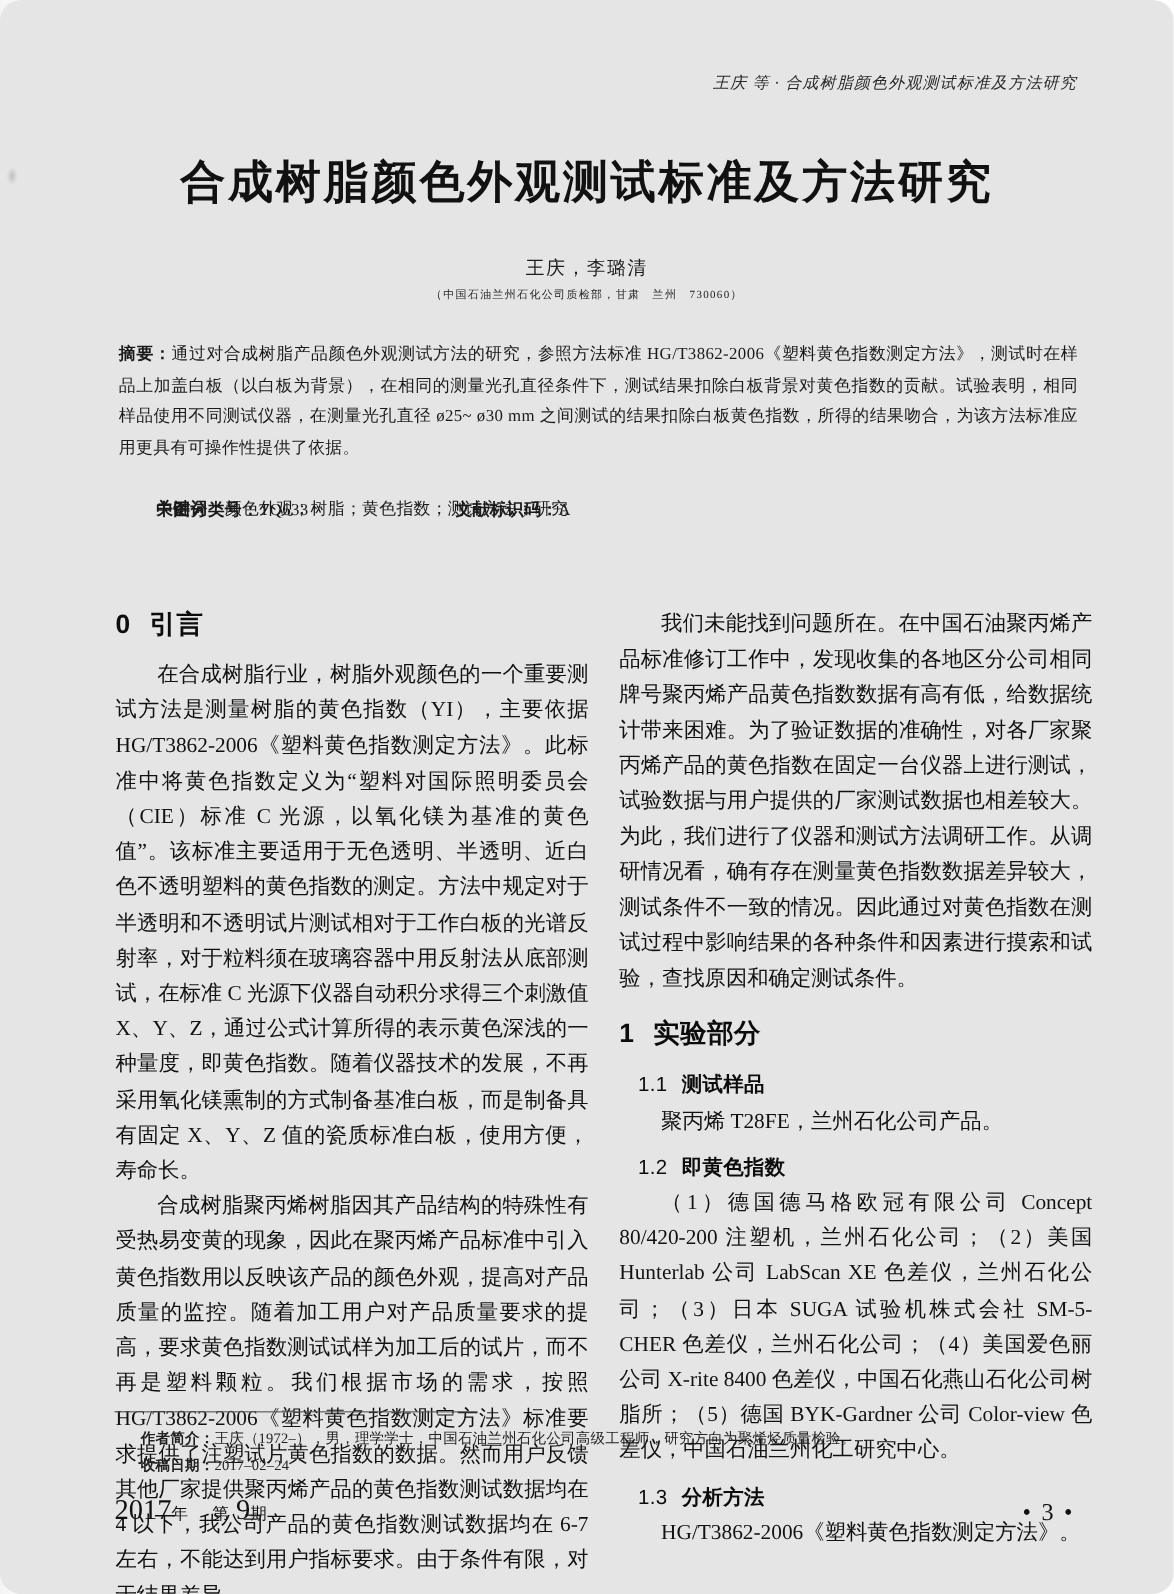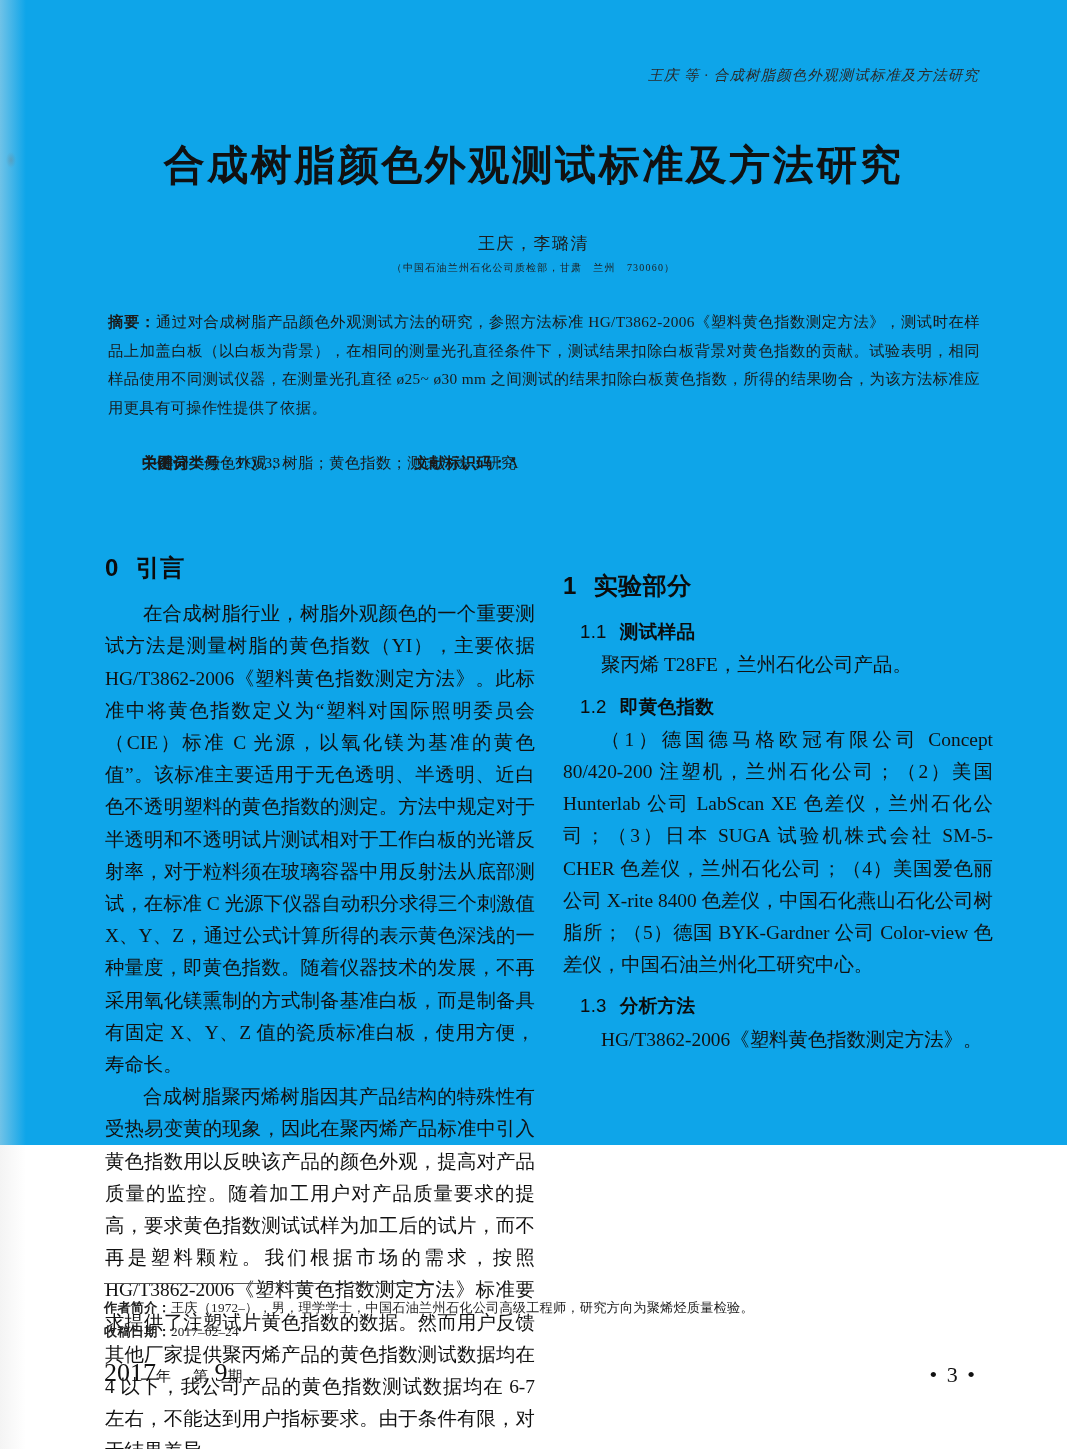--- a/index.html
+++ b/index.html
@@ -13,22 +13,23 @@
     font-family: "Liberation Serif", "DejaVu Serif", serif;
     color: #000000;
     position: relative;
     overflow: hidden;
   }
 
   .page {
     position: absolute;
     left: 0; top: 0;
     width: 1067px;
-    height: 1145px;
-    background: #0ea5e9;
+    height: 1449px;
+    background: #e5e5e5;
+    border-radius: 19px;
   }
 
   
   .scan-artifact {
     position: absolute;
     left: 6px;
     top: 152px;
     width: 10px;
     height: 16px;
     background: radial-gradient(ellipse at center, rgba(120,120,120,0.35) 0%, rgba(255,255,255,0) 72%);
@@ -199,20 +200,21 @@
     top: 1296px;
     width: 880px;
     font-size: 13.2px;
     line-height: 24px;
     color: #222;
     letter-spacing: 0.2px;
   }
   .footnote .lead {
     font-family: "Liberation Sans", "DejaVu Sans", sans-serif;
     font-weight: bold;
+    margin-left: 24px;
   }
 
   
   .footer-left {
     position: absolute;
     left: 104px;
     top: 1358px;
     font-size: 26px;
     color: #111;
     white-space: nowrap;
@@ -264,20 +266,21 @@
 
   <div class="col col-left">
     <h2 class="sec">
       <span class="num">0</span><span>引言</span>
     </h2>
     <p>在合成树脂行业，树脂外观颜色的一个重要测试方法是测量树脂的黄色指数（YI），主要依据 HG/T3862-2006《塑料黄色指数测定方法》。此标准中将黄色指数定义为“塑料对国际照明委员会（CIE）标准 C 光源，以氧化镁为基准的黄色值”。该标准主要适用于无色透明、半透明、近白色不透明塑料的黄色指数的测定。方法中规定对于半透明和不透明试片测试相对于工作白板的光谱反射率，对于粒料须在玻璃容器中用反射法从底部测试，在标准 C 光源下仪器自动积分求得三个刺激值 X、Y、Z，通过公式计算所得的表示黄色深浅的一种量度，即黄色指数。随着仪器技术的发展，不再采用氧化镁熏制的方式制备基准白板，而是制备具有固定 X、Y、Z 值的瓷质标准白板，使用方便，寿命长。</p>
     <p>合成树脂聚丙烯树脂因其产品结构的特殊性有受热易变黄的现象，因此在聚丙烯产品标准中引入黄色指数用以反映该产品的颜色外观，提高对产品质量的监控。随着加工用户对产品质量要求的提高，要求黄色指数测试试样为加工后的试片，而不再是塑料颗粒。我们根据市场的需求，按照 HG/T3862-2006《塑料黄色指数测定方法》标准要求提供了注塑试片黄色指数的数据。然而用户反馈其他厂家提供聚丙烯产品的黄色指数测试数据均在 4 以下，我公司产品的黄色指数测试数据均在 6-7 左右，不能达到用户指标要求。由于条件有限，对于结果差异</p>
   </div>
 
   <div class="col col-right">
+    <p>我们未能找到问题所在。在中国石油聚丙烯产品标准修订工作中，发现收集的各地区分公司相同牌号聚丙烯产品黄色指数数据有高有低，给数据统计带来困难。为了验证数据的准确性，对各厂家聚丙烯产品的黄色指数在固定一台仪器上进行测试，试验数据与用户提供的厂家测试数据也相差较大。为此，我们进行了仪器和测试方法调研工作。从调研情况看，确有存在测量黄色指数数据差异较大，测试条件不一致的情况。因此通过对黄色指数在测试过程中影响结果的各种条件和因素进行摸索和试验，查找原因和确定测试条件。</p>
 
     <div class="sec-gap"></div>
 
     <h2 class="sec">
       <span class="num">1</span><span>实验部分</span>
     </h2>
 
     <h3 class="subsec">
       <span class="num">1.1</span><span>测试样品</span>
     </h3>

